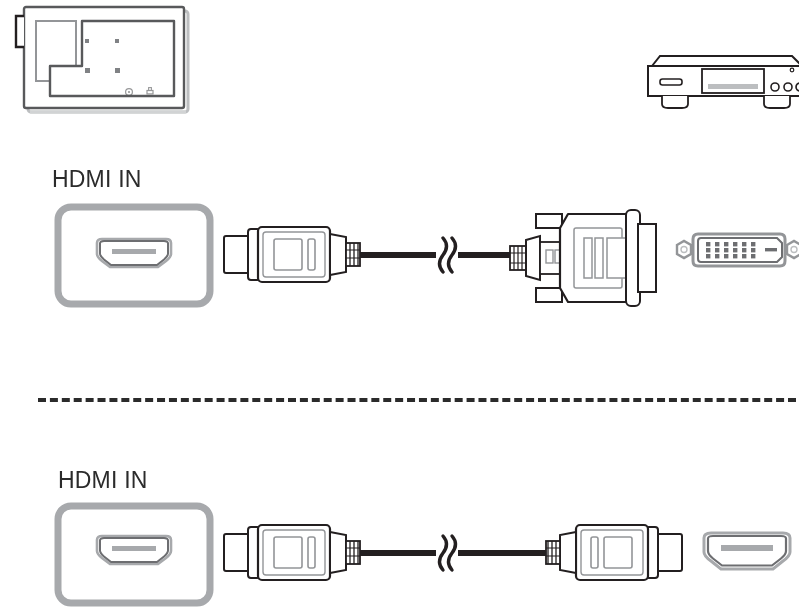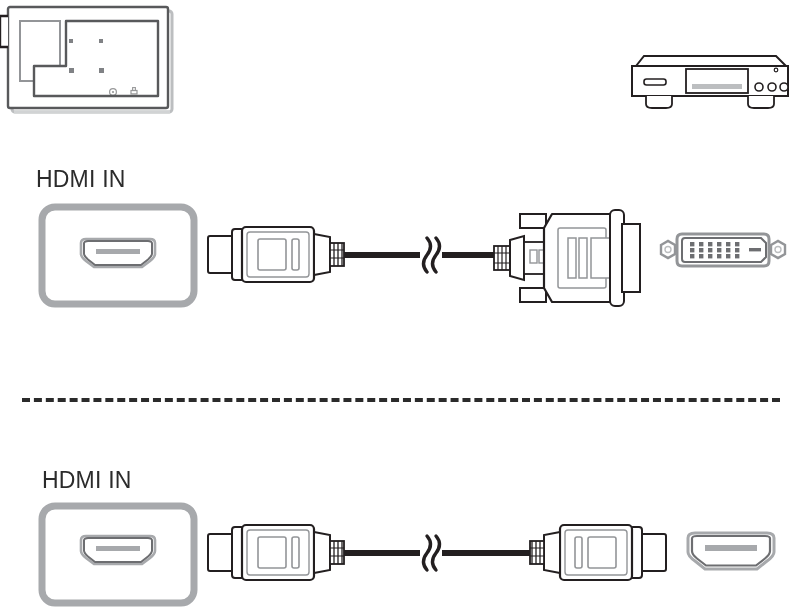--- a/index.html
+++ b/index.html
@@ -3,21 +3,21 @@
 <meta charset="utf-8">
 <style>
   html,body{margin:0;padding:0;}
   body{
     width:799px;height:607px;
     background:#ffffff;
     font-family:"Liberation Sans", sans-serif;
     position:relative;
     overflow:hidden;
   }
-  .stage{position:absolute;inset:0;}
+  .stage{position:absolute;inset:0;margin-left:16px;}
   .abs{position:absolute;}
 
   .label{
     font-size:23px;
     font-weight:400;
     color:#2b2b2b;
     letter-spacing:0.2px;
     white-space:nowrap;
   }
 

